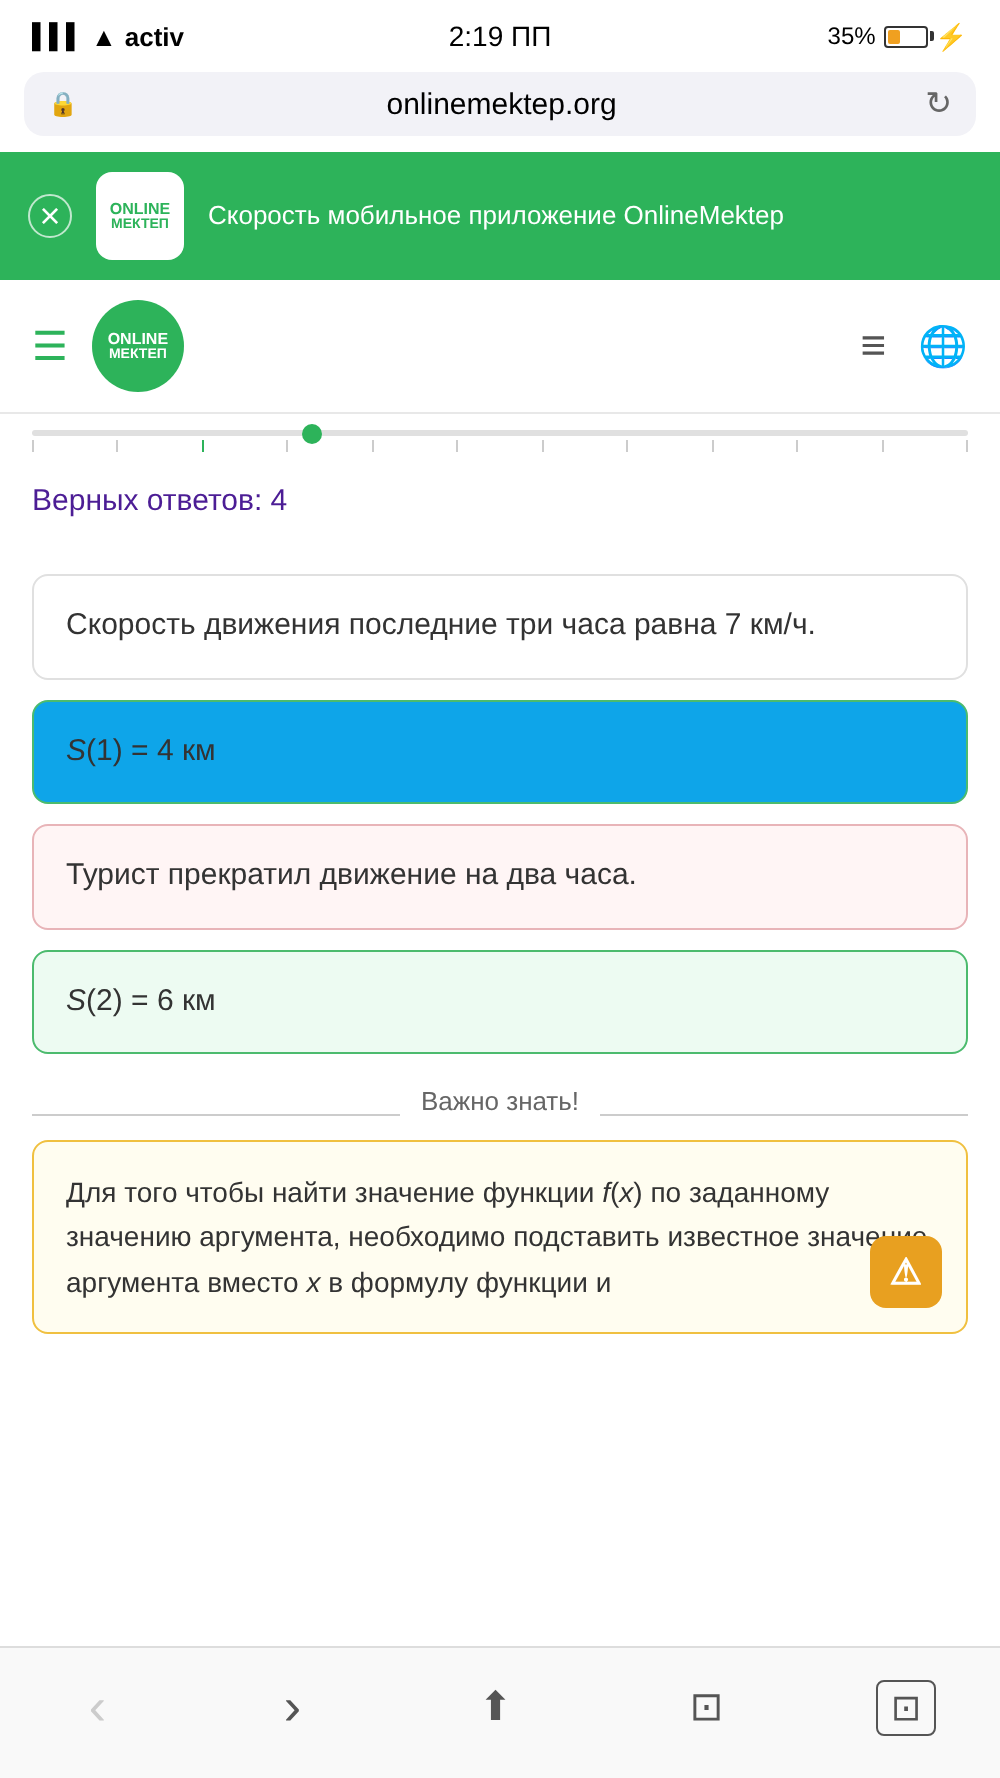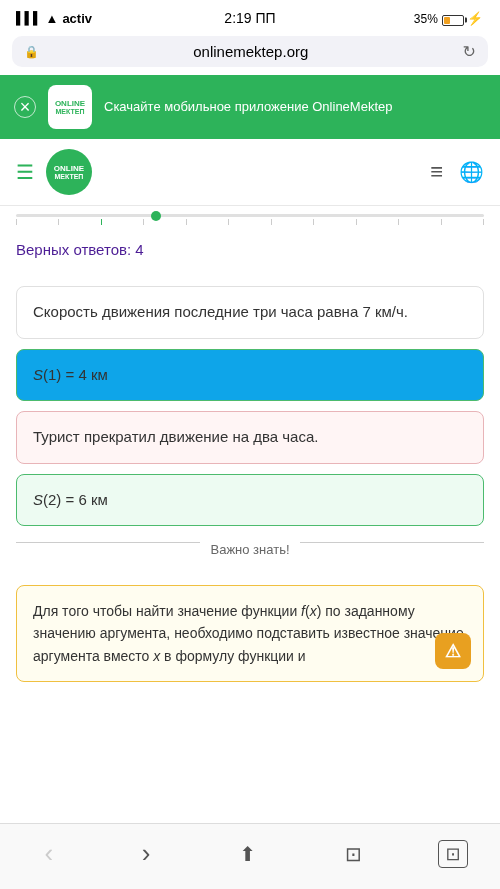--- a/index.html
+++ b/index.html
@@ -31,21 +31,21 @@
     .status-center {
       font-size: 14px;
       font-weight: 500;
       position: absolute;
       left: 50%;
       transform: translateX(-50%);
     }
     .status-right {
       font-size: 12px;
       display: flex;
-      align-items: flex-end;
+      align-items: center;
       gap: 4px;
     }
     .battery-icon {
       display: inline-flex;
       align-items: center;
       gap: 1px;
     }
     .battery-body {
       width: 22px;
       height: 11px;
@@ -293,23 +293,23 @@
       border-color: #4cbb6e;
     }
 
     
     .important-section {
       margin-top: 16px;
       position: relative;
     }
     .important-divider {
       display: flex;
-      align-items: flex-start;
+      align-items: flex-end;
       gap: 10px;
-      margin-bottom: 28px;
+      margin-bottom: 12px;
     }
     .divider-line {
       flex: 1;
       height: 1px;
       background: #ccc;
     }
     .divider-text {
       font-size: 13px;
       color: #666;
       white-space: nowrap;
@@ -394,21 +394,21 @@
   <span class="address-text">onlinemektep.org</span>
   <span class="reload-btn">↻</span>
 </div>
 
 <div class="promo-banner">
   <div class="promo-close">×</div>
   <div class="promo-logo">
     <span class="promo-logo-text-online">ONLINE</span>
     <span class="promo-logo-text-mektep">МЕКТЕП</span>
   </div>
-  <div class="promo-text">Скачайте мобильное приложение OnlineMektep</div>
+  <div class="promo-text">Скорость мобильное приложение OnlineMektep</div>
 </div>
 
 <div class="nav-bar">
   <div class="nav-left">
     <span class="hamburger-icon">☰</span>
     <div class="site-logo">
       <span class="site-logo-text-online">ONLINE</span>
       <span class="site-logo-text-mektep">МЕКТЕП</span>
     </div>
   </div>

